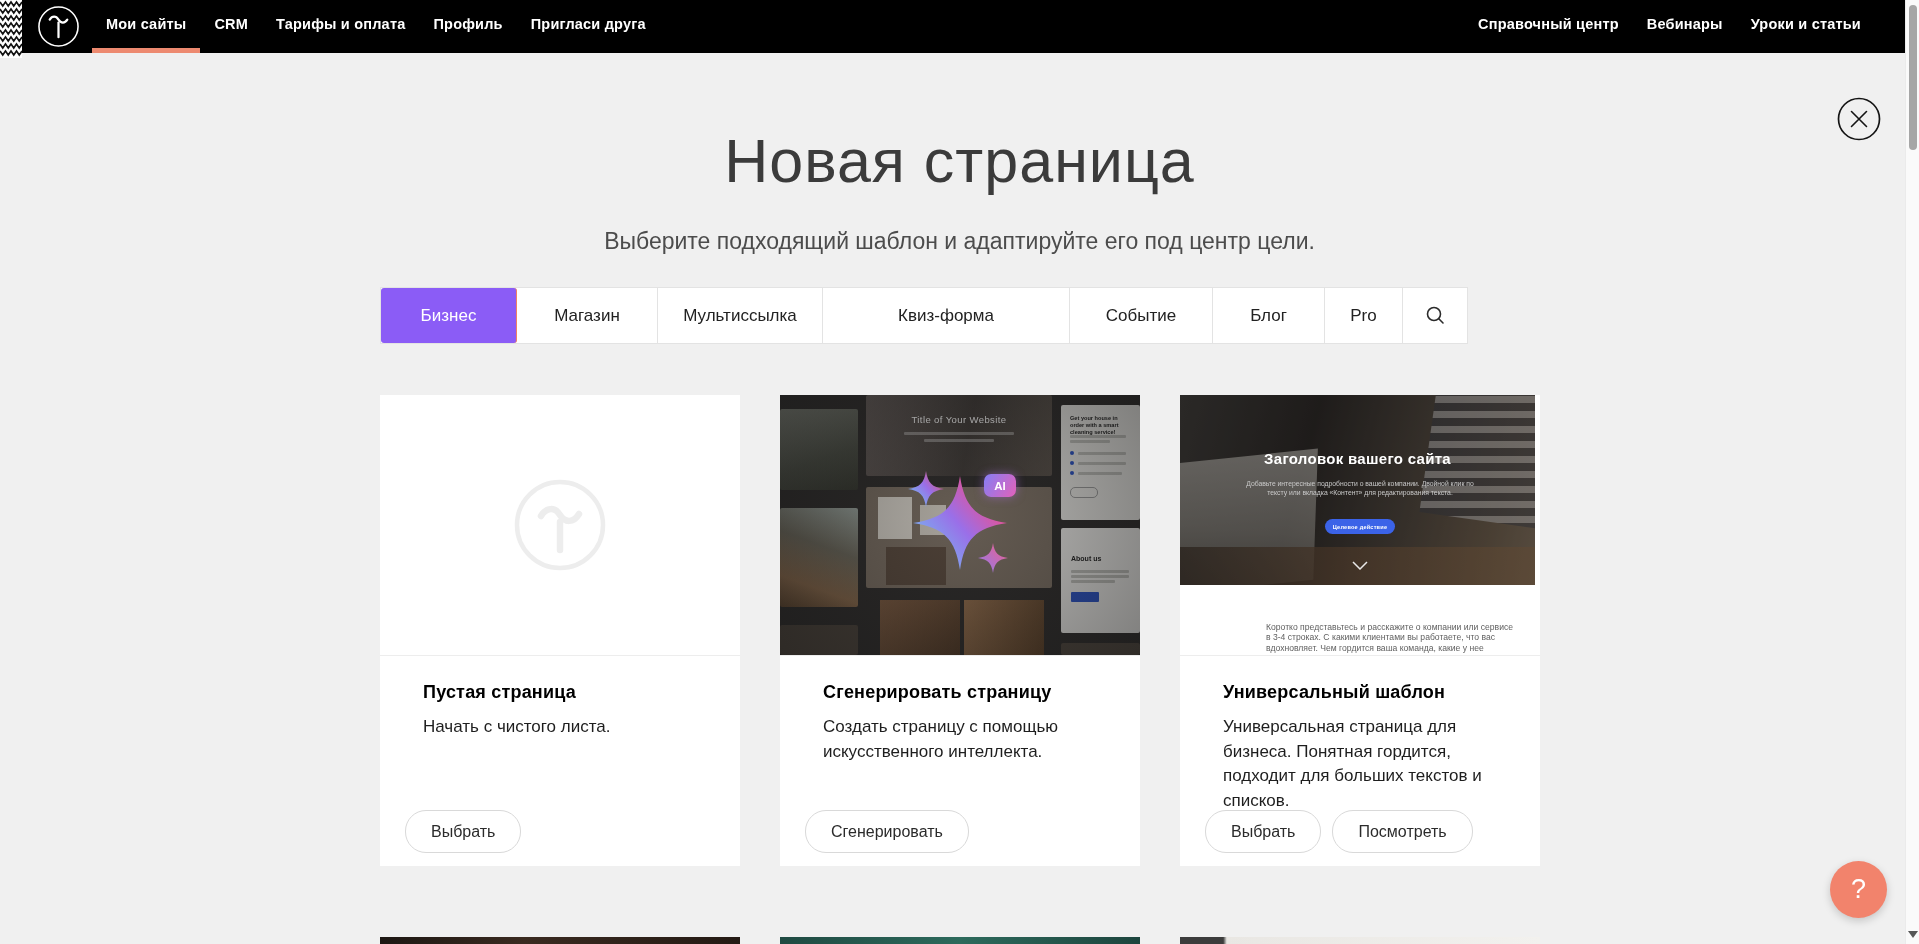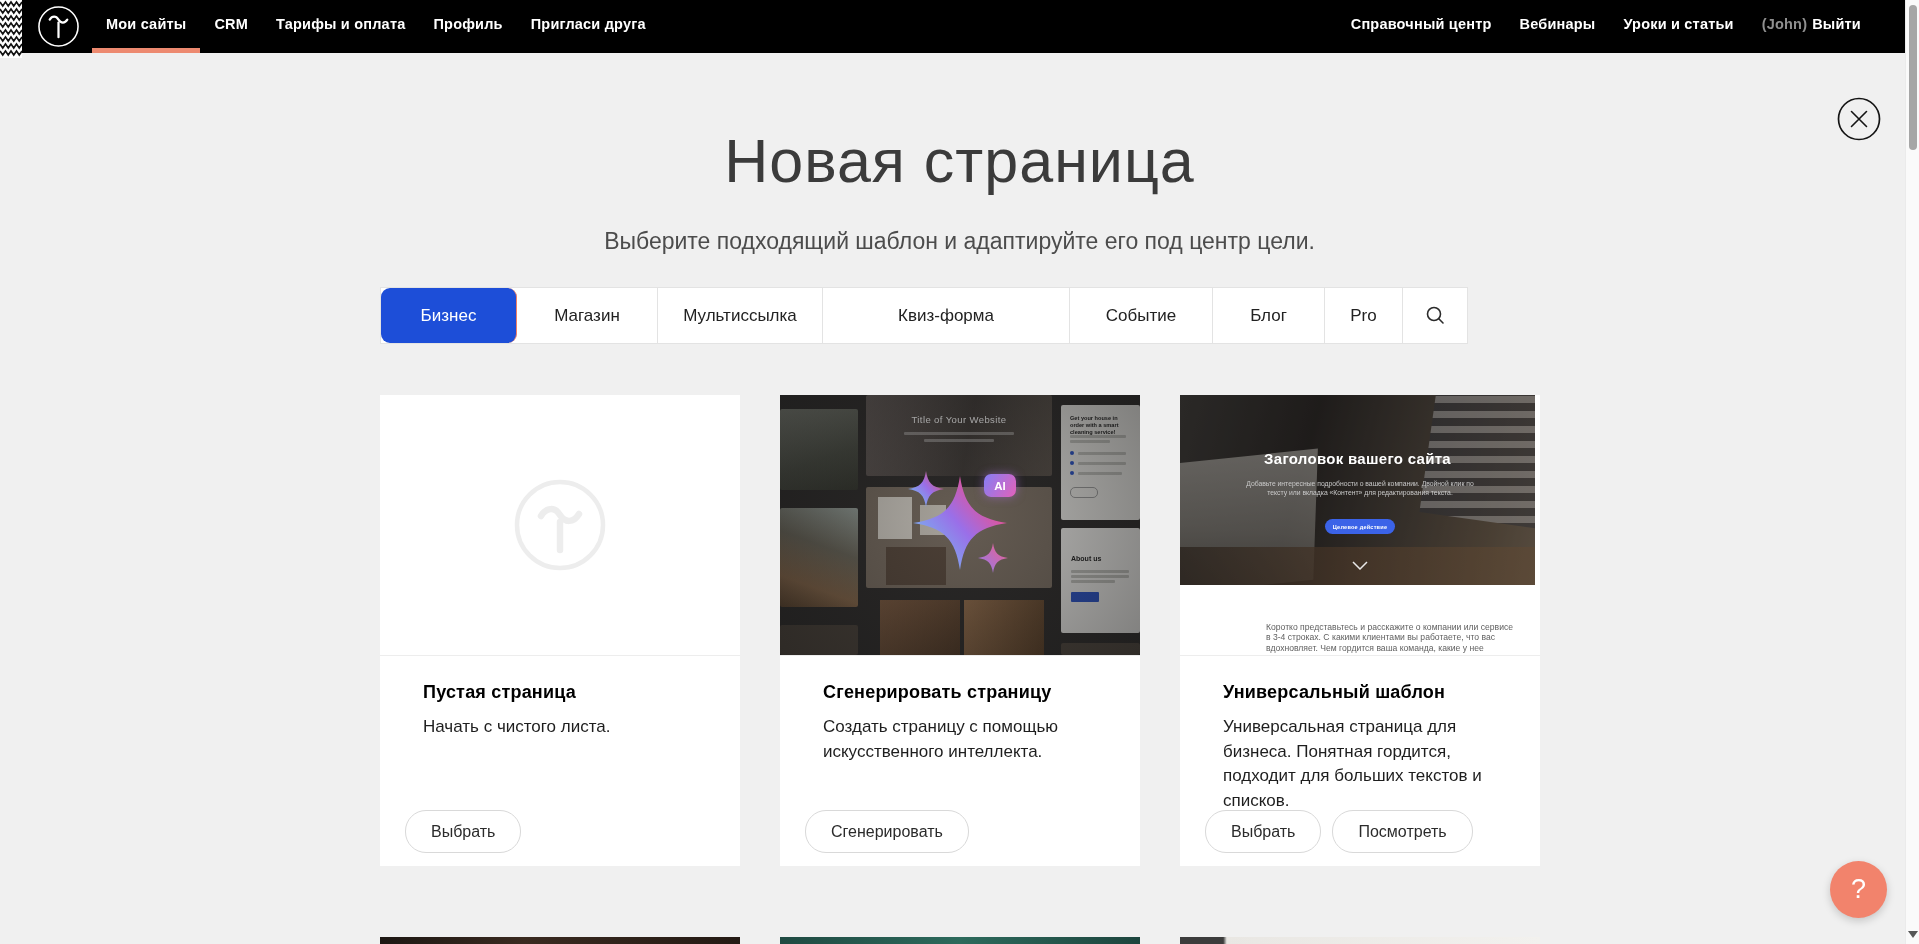--- a/index.html
+++ b/index.html
@@ -24,21 +24,21 @@
          font-weight:200;color:#3b3b3b;letter-spacing:1px;}
   .subtitle{position:absolute;left:0;top:228px;width:100%;text-align:center;font-size:23px;
          font-weight:300;color:#4c4c4c;}
 
   
   .tabs{position:absolute;left:380px;top:287px;width:1088px;height:57px;display:flex;
         background:#fff;border:1px solid #e3e3e3;box-sizing:border-box;}
   .tab{display:flex;align-items:center;justify-content:center;font-size:17px;color:#222;
        border-right:1px solid #e3e3e3;box-sizing:border-box;cursor:pointer;}
   .tab:last-child{border-right:none;}
-  .tab.act{background:#1d4ed8;color:#fff;border-radius:9px;border-right-color:#EF8066;}
+  .tab.act{background:#8b5cf6;color:#fff;border-radius:3px;border-right-color:#EF8066;}
 
   
   .card{position:absolute;top:395px;width:360px;height:471px;background:#fff;}
   .prev{position:relative;width:360px;height:260px;overflow:hidden;cursor:pointer;}
   .info{position:absolute;left:0;top:260px;width:360px;height:211px;box-sizing:border-box;
         border-top:1px solid #ededed;padding:26px 26px 0 43px;}
   .ct{font-size:18px;font-weight:700;color:#000;letter-spacing:.2px;}
   .cd{margin-top:12px;font-size:17px;line-height:1.45;color:#1e1e1e;}
   .btns{position:absolute;left:25px;bottom:13px;display:flex;gap:11px;}
   .btn{height:41px;padding:0 25px;border:1px solid #d9d9d9;border-radius:21px;background:#fff;
@@ -135,24 +135,20 @@
       <div class="ni act">Мои сайты</div>
       <div class="ni">CRM</div>
       <div class="ni">Тарифы и оплата</div>
       <div class="ni">Профиль</div>
       <div class="ni">Пригласи друга</div>
     </div>
     <div class="nr">
       <div class="ni">Справочный центр</div>
       <div class="ni">Вебинары</div>
       <div class="ni">Уроки и статьи</div>
-      <div class="ni">
-        <span class="usr">(John)</span>
-        <span>Выйти</span>
-      </div>
     </div>
   </div>
 
   <div class="close">
     <svg width="44" height="44" viewBox="0 0 44 44">
       <circle cx="22" cy="22" r="20.5" fill="none" stroke="#141414" stroke-width="1.7"></circle>
       <path d="M14.5,14.5 L29.5,29.5 M29.5,14.5 L14.5,29.5" stroke="#141414" stroke-width="1.6" stroke-linecap="round"></path>
     </svg>
   </div>
 

